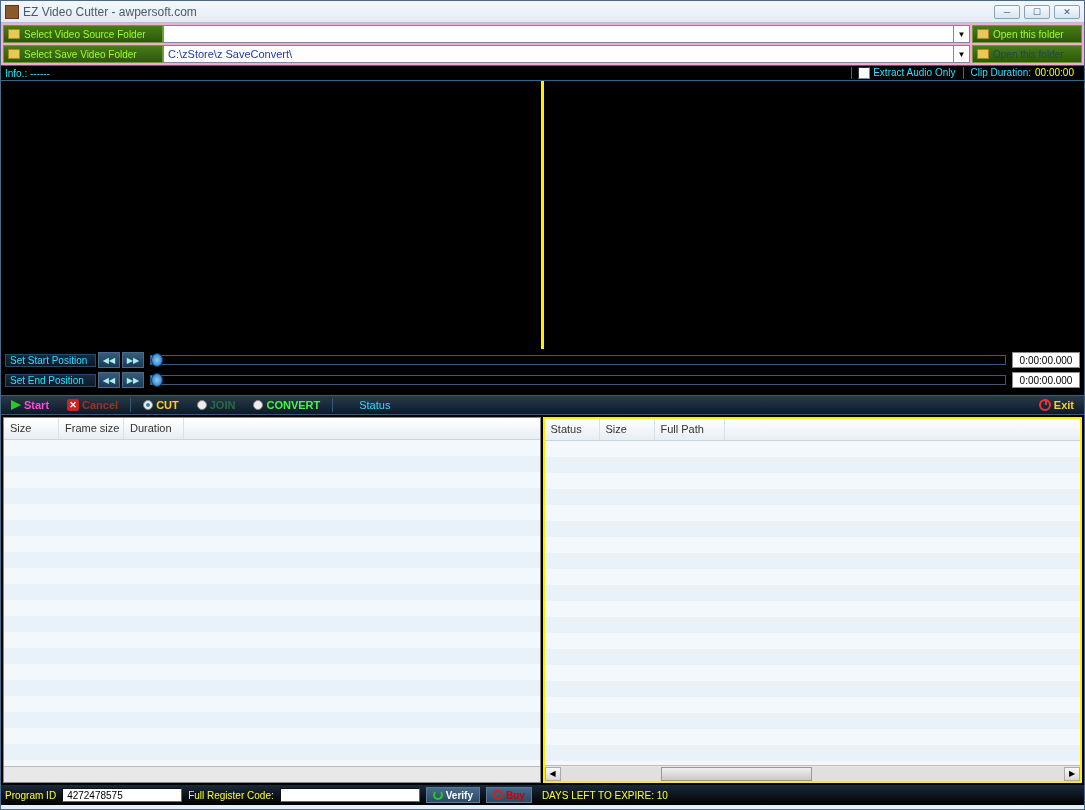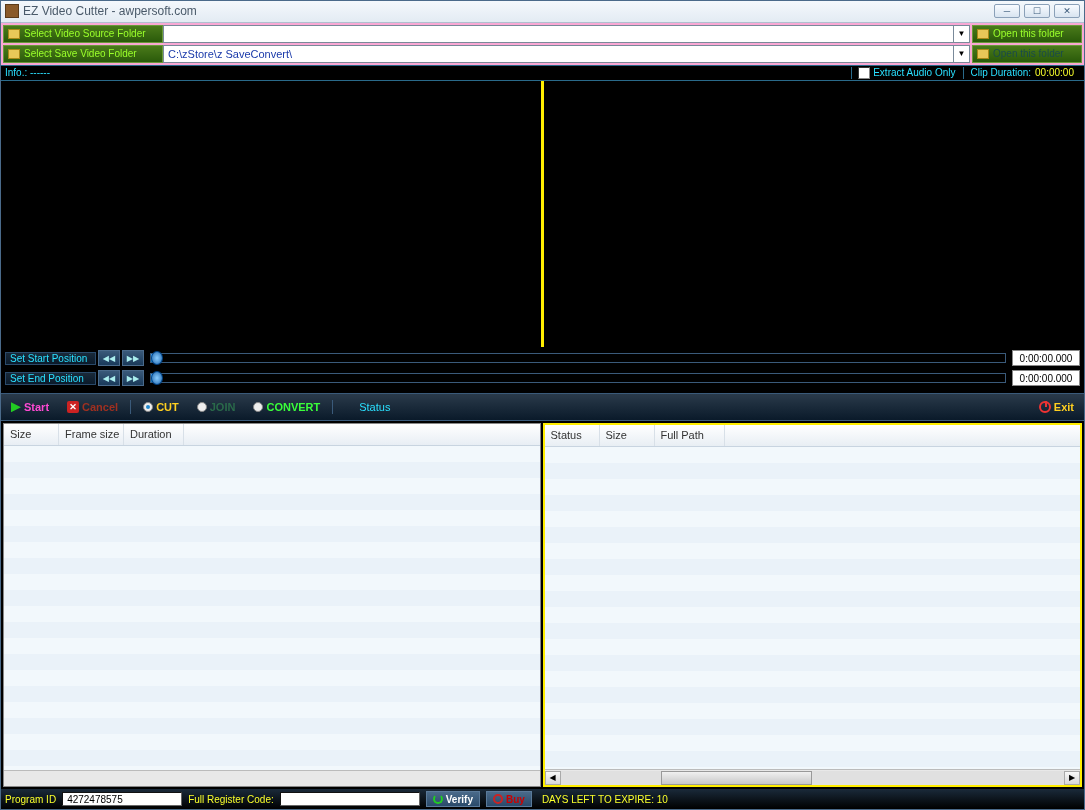--- a/index.html
+++ b/index.html
@@ -35,21 +35,21 @@
 .pos-rows { background:#000; padding:2px 4px; }
 .pos-row { display:flex; align-items:center; height:18px; margin-bottom:2px; gap:2px; }
 .pos-row:last-child { margin-bottom:4px;align-items:center; }
 .pos-label { width:91px; color:#2ae0ff; font-size:10px; background:linear-gradient(#1a2a3a,#0a1a2a); border:1px solid #2a4a6a; display:flex; align-items:center; padding:0 4px; }
 .nav-btn { width:22px; height:16px; background:linear-gradient(#3a5a7a,#1a3a5a); border:1px solid #4a6a8a; display:flex; align-items:center; justify-content:center; color:#aee; cursor:pointer; font-size:8px; }
 .slider-track { flex:1; height:10px; background:#000; border:1px solid #3a5a7a; position:relative; margin:0 4px; }
 .slider-fill { height:100%; width:1%; background:linear-gradient(#4af,#18c); }
 .slider-thumb { position:absolute; top:-3px; left:0; width:12px; height:14px; background:radial-gradient(#8cf,#26a); border-radius:50%; border:1px solid #048; }
 .time-box { width:68px; height:16px; background:#fff; border:1px solid #888; display:flex; align-items:center; justify-content:center; font-size:10px; color:#000; }
 
-.action-bar { height:28px; background:linear-gradient(#2a3a4a,#0a1a2a); display:flex; align-items:center; padding:0 4px; gap:6px; border-top:1px solid #3a5a7a; border-bottom:1px solid #3a5a7a; }
+.action-bar { height:20px; background:linear-gradient(#2a3a4a,#0a1a2a); display:flex; align-items:center; padding:0 4px; gap:6px; border-top:1px solid #3a5a7a; border-bottom:1px solid #3a5a7a; }
 .act-btn { display:flex; align-items:center; gap:3px; padding:0 6px; height:16px; cursor:pointer; font-size:11px; font-weight:bold; }
 .play-ic { width:10px; height:10px; background:#2c2; clip-path:polygon(0 0,100% 50%,0 100%); }
 .x-ic { width:12px; height:12px; background:#c22; border-radius:2px; display:flex; align-items:center; justify-content:center; color:#fff; font-size:9px; }
 .radio-ic { width:10px; height:10px; border:1px solid #888; border-radius:50%; background:#eee; }
 .radio-ic.on::after { content:""; display:block; width:4px; height:4px; background:#28c; border-radius:50%; margin:2px; }
 .sep { width:1px; height:14px; background:#3a5a7a; }
 .power-ic { width:12px; height:12px; border:2px solid #e33; border-radius:50%; position:relative; }
 .power-ic::after { content:""; position:absolute; top:-2px; left:4px; width:2px; height:6px; background:#e33; }
 
 .tables { display:flex; height:370px; background:#000; padding:2px; gap:2px; }

